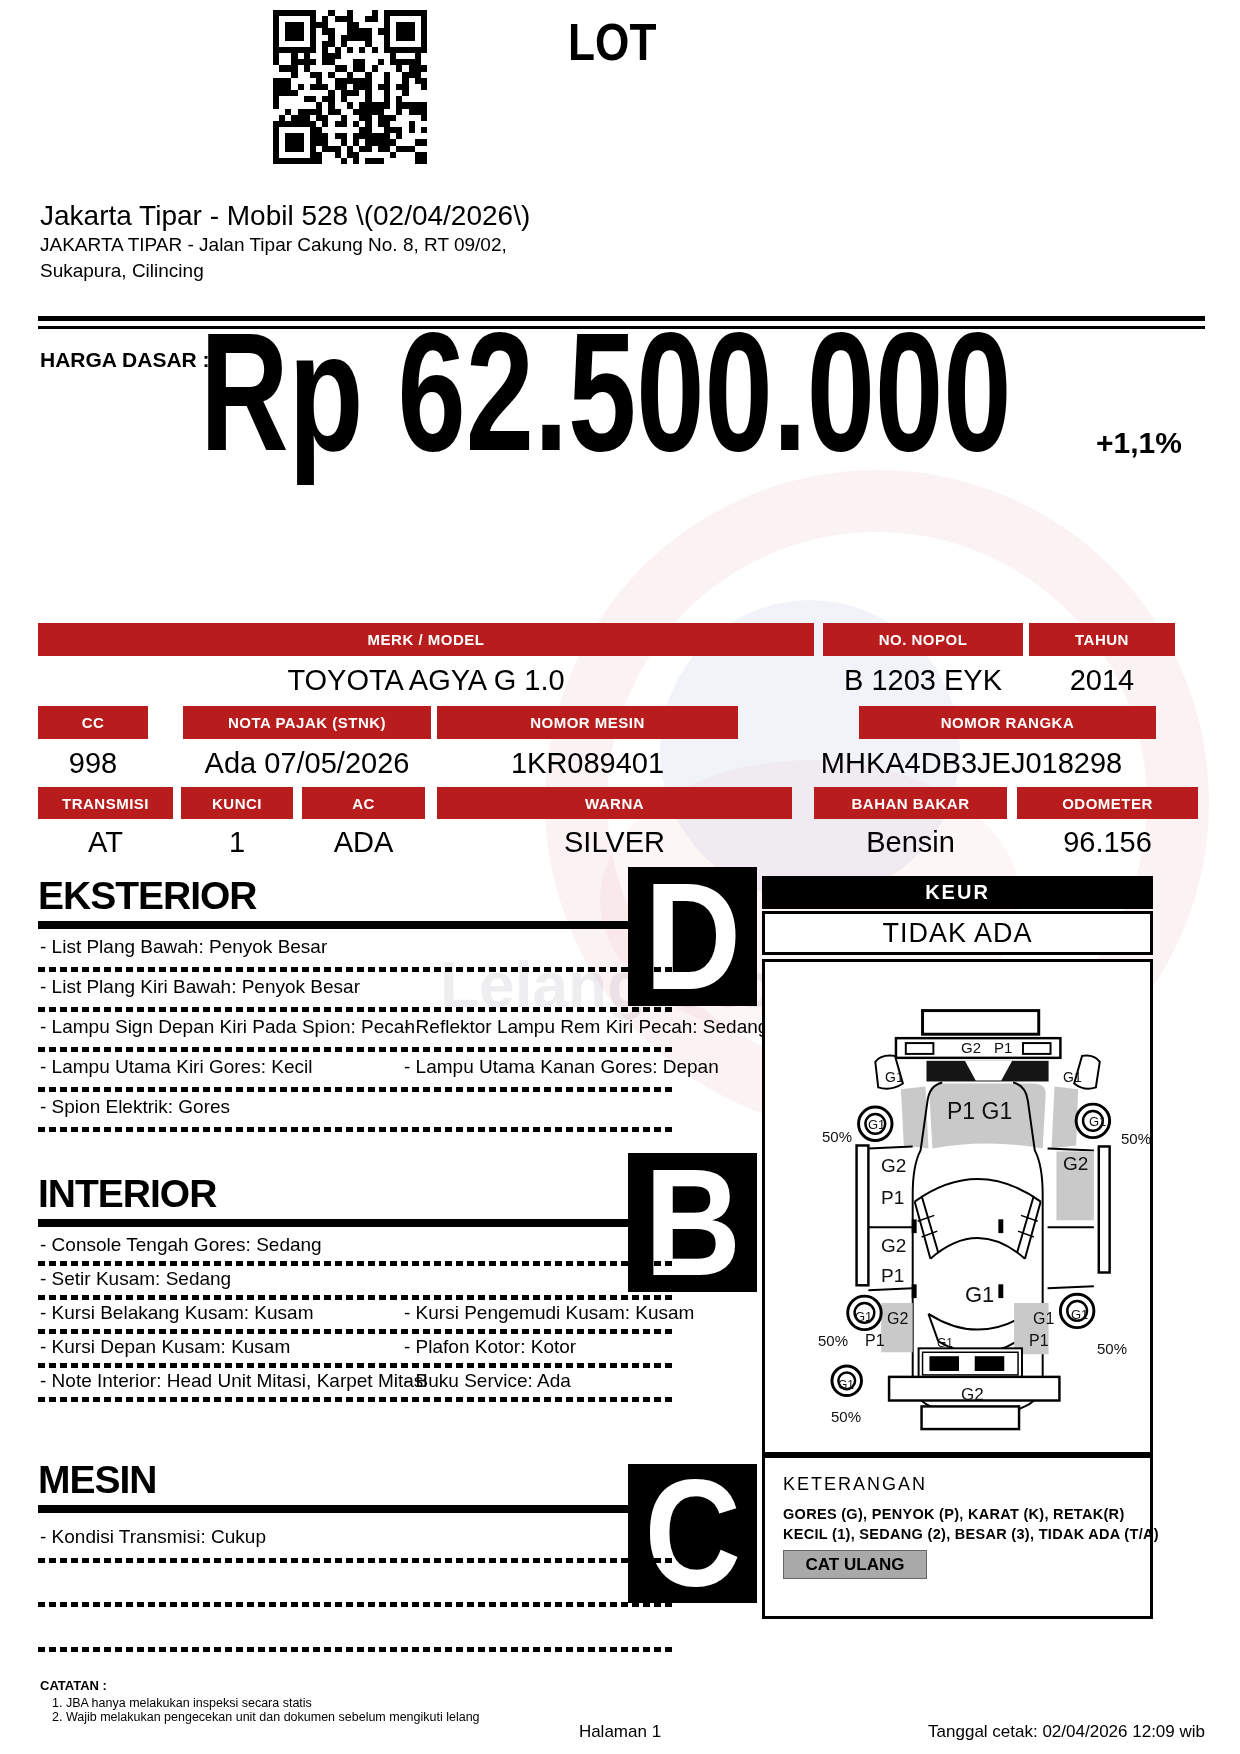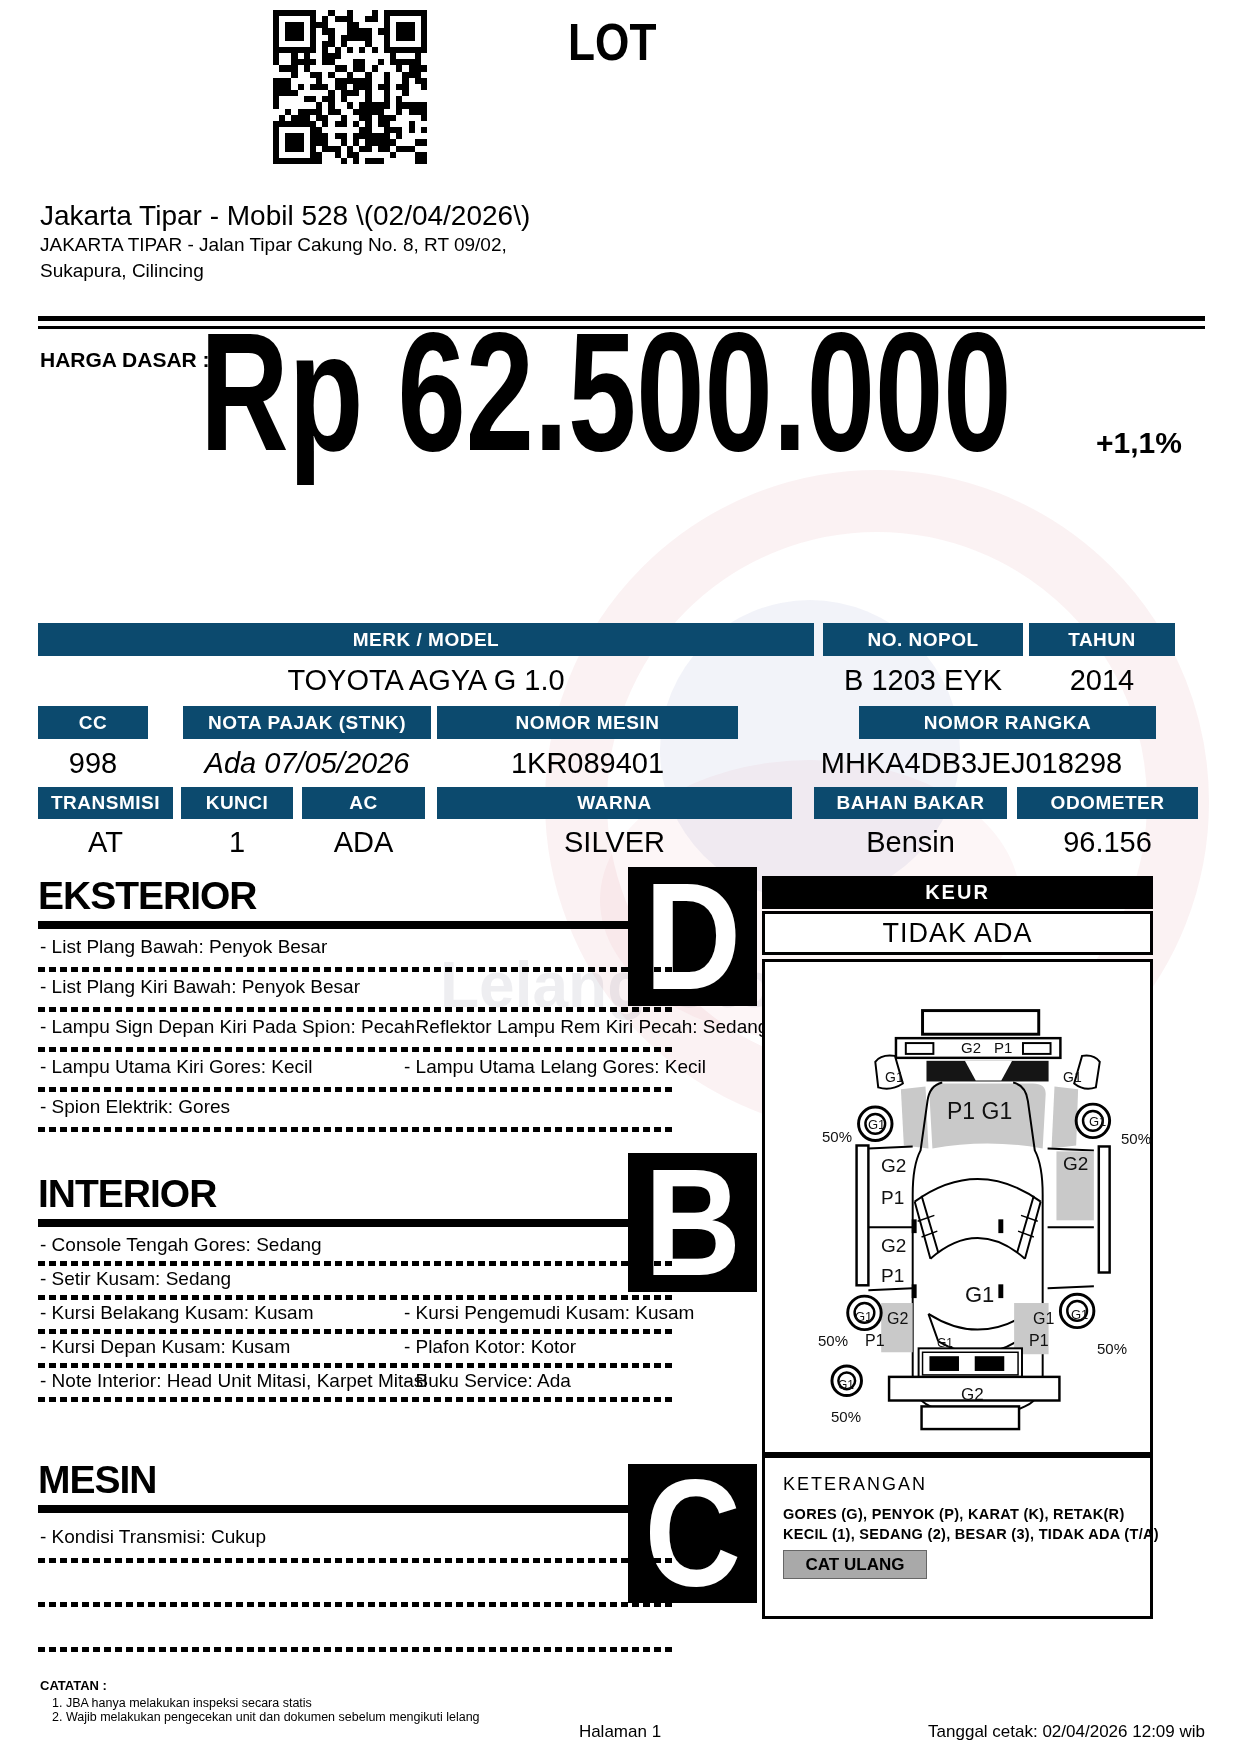--- a/index.html
+++ b/index.html
@@ -1,21 +1,21 @@
 <!DOCTYPE html>
 <html><head>
 <meta charset="utf-8">
 <style>
   html,body{margin:0;padding:0;background:#888;}
   .page{position:relative;width:1240px;height:1754px;background:#fff;overflow:hidden;
         font-family:"Liberation Sans",sans-serif;color:#000;margin:0 auto;}
   .abs{position:absolute;}
   .cx{display:inline-block;white-space:nowrap;transform-origin:left top;}
-  .bar{background:#0c4a6e;color:#fff;display:flex;align-items:center;justify-content:center;
-       font-weight:bold;font-size:19px;letter-spacing:.5px;white-space:nowrap;}
+  .bar{background:#b91c1c;color:#fff;display:flex;align-items:center;justify-content:center;
+       font-weight:bold;font-size:15px;letter-spacing:.5px;white-space:nowrap;}
   .val{display:flex;align-items:center;justify-content:center;font-size:29px;white-space:nowrap;}
   .dotted{height:5px;background:repeating-linear-gradient(90deg,#000 0 7px,transparent 7px 11px);}
   .sec-title{font-weight:bold;font-size:39px;letter-spacing:-1px;white-space:nowrap;}
   .sec-bar{background:#000;height:8px;}
   .item{font-size:19px;white-space:nowrap;}
   .grade{background:#000;color:#fff;display:flex;align-items:center;justify-content:center;}
   .grade span{font-weight:bold;font-size:152px;transform:scaleX(.88);display:inline-block;}
   .keur-bar{background:#000;color:#fff;display:flex;align-items:center;justify-content:center;
             font-weight:bold;font-size:20px;letter-spacing:2px;}
   .keur-val{border:3px solid #000;display:flex;align-items:center;justify-content:center;
@@ -404,21 +404,21 @@
   <div id="specs">
       <div class="abs bar" style="left: 38px; top: 623px; width: 776px; height: 33px;">MERK / MODEL</div>
       <div class="abs val" style="left: 38px; top: 660px; width: 776px; height: 40px;">TOYOTA AGYA G 1.0</div>
       <div class="abs bar" style="left: 823px; top: 623px; width: 200px; height: 33px;">NO. NOPOL</div>
       <div class="abs val" style="left: 823px; top: 660px; width: 200px; height: 40px;">B 1203 EYK</div>
       <div class="abs bar" style="left: 1029px; top: 623px; width: 146px; height: 33px;">TAHUN</div>
       <div class="abs val" style="left: 1029px; top: 660px; width: 146px; height: 40px;">2014</div>
       <div class="abs bar" style="left: 38px; top: 706px; width: 110px; height: 33px;">CC</div>
       <div class="abs val" style="left: 38px; top: 743px; width: 110px; height: 40px;">998</div>
       <div class="abs bar" style="left: 183px; top: 706px; width: 248px; height: 33px;">NOTA PAJAK (STNK)</div>
-      <div class="abs val" style="left: 183px; top: 743px; width: 248px; height: 40px; font-style: italic;">Ada 07/05/2026</div>
+      <div class="abs val" style="left: 183px; top: 743px; width: 248px; height: 40px;">Ada 07/05/2026</div>
       <div class="abs bar" style="left: 437px; top: 706px; width: 301px; height: 33px;">NOMOR MESIN</div>
       <div class="abs val" style="left: 437px; top: 743px; width: 301px; height: 40px;">1KR089401</div>
       <div class="abs bar" style="left: 823px; top: 706px; width: 297px; height: 33px; margin-left: 36px;">NOMOR RANGKA</div>
       <div class="abs val" style="left: 823px; top: 743px; width: 297px; height: 40px;">MHKA4DB3JEJ018298</div>
       <div class="abs bar" style="left: 38px; top: 787px; width: 135px; height: 32px;">TRANSMISI</div>
       <div class="abs val" style="left: 38px; top: 822px; width: 135px; height: 40px;">AT</div>
       <div class="abs bar" style="left: 181px; top: 787px; width: 112px; height: 32px;">KUNCI</div>
       <div class="abs val" style="left: 181px; top: 822px; width: 112px; height: 40px;">1</div>
       <div class="abs bar" style="left: 302px; top: 787px; width: 123px; height: 32px;">AC</div>
       <div class="abs val" style="left: 302px; top: 822px; width: 123px; height: 40px;">ADA</div>
@@ -437,21 +437,21 @@
         <span>D</span>
       </div>
       <div class="abs item" style="left: 40px; top: 936px;">- List Plang Bawah: Penyok Besar</div>
       <div class="abs dotted" style="left: 38px; top: 967px; width: 637px;"></div>
       <div class="abs item" style="left: 40px; top: 976px;">- List Plang Kiri Bawah: Penyok Besar</div>
       <div class="abs dotted" style="left: 38px; top: 1007px; width: 637px;"></div>
       <div class="abs item" style="left: 40px; top: 1016px;">- Lampu Sign Depan Kiri Pada Spion: Pecah</div>
       <div class="abs item" style="left: 404px; top: 1016px;">- Reflektor Lampu Rem Kiri Pecah: Sedang</div>
       <div class="abs dotted" style="left: 38px; top: 1047px; width: 637px;"></div>
       <div class="abs item" style="left: 40px; top: 1056px;">- Lampu Utama Kiri Gores: Kecil</div>
-      <div class="abs item" style="left: 404px; top: 1056px;">- Lampu Utama Lelang Gores: Kecil</div>
+      <div class="abs item" style="left: 404px; top: 1056px;">- Lampu Utama Kanan Gores: Depan</div>
       <div class="abs dotted" style="left: 38px; top: 1087px; width: 637px;"></div>
       <div class="abs item" style="left: 40px; top: 1096px;">- Spion Elektrik: Gores</div>
       <div class="abs dotted" style="left: 38px; top: 1127px; width: 637px;"></div>
       <div class="abs sec-title" style="left: 38px; top: 1172px;">INTERIOR</div>
       <div class="abs sec-bar" style="left: 38px; top: 1219px; width: 592px;"></div>
       <div class="abs grade" style="left: 628px; top: 1153px; width: 129px; height: 139px;">
         <span>B</span>
       </div>
       <div class="abs item" style="left: 40px; top: 1234px;">- Console Tengah Gores: Sedang</div>
       <div class="abs dotted" style="left: 38px; top: 1261px; width: 637px;"></div>

